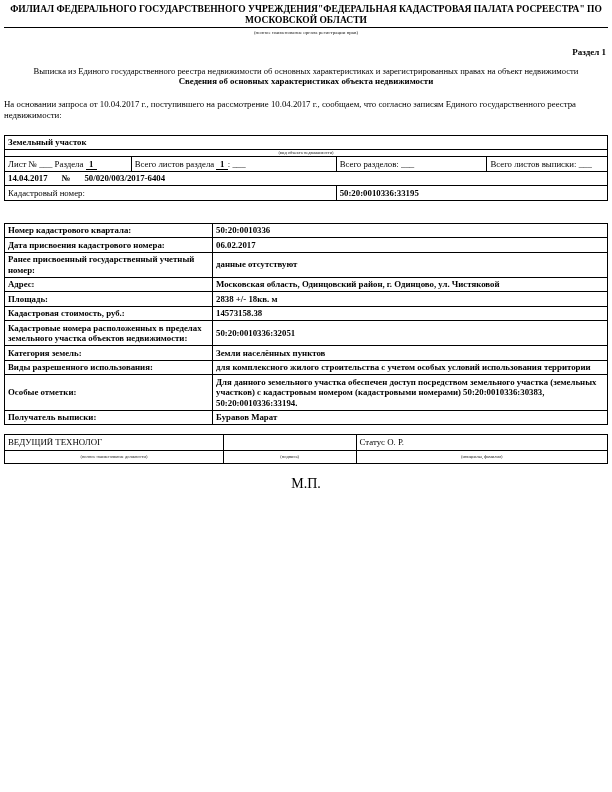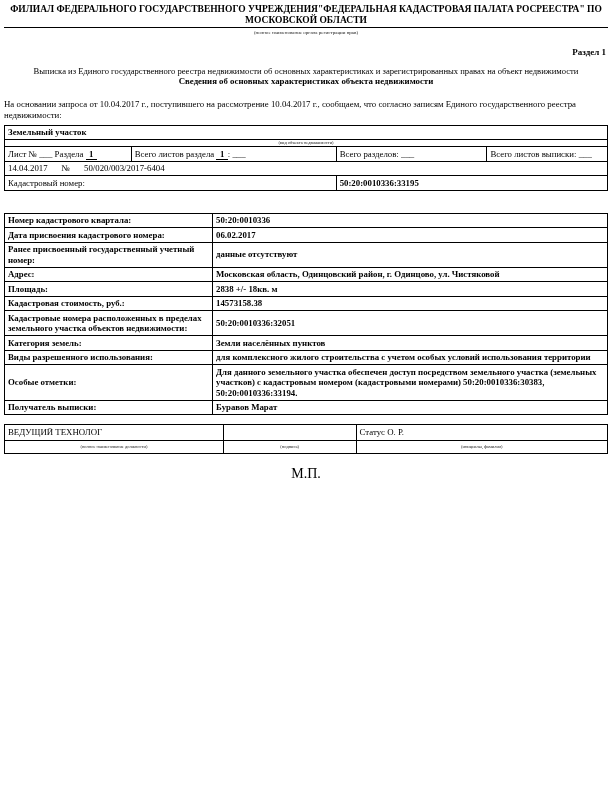--- a/index.html
+++ b/index.html
@@ -53,35 +53,35 @@
 
   table { width: 100%; border-collapse: collapse; table-layout: fixed; }
   td {
     border: 1px solid #000;
     font-size: 8.8px;
     line-height: 10.5px;
     padding: 1.5px 3px;
     vertical-align: middle;
     overflow: hidden;
   }
-  .head-table { margin-top: 4px; }
+  .head-table { margin-top: 14px; }
   .head-table td.obj-type { font-weight: bold; }
   td.tiny-caption {
     font-size: 4.5px;
     line-height: 6px;
     color: #222;
     text-align: center;
     padding: 0 2px;
   }
   .num-blank {
     font-weight: bold;
     border-bottom: 1px solid #000;
     padding: 0 3.5px;
   }
-  .date-row td { font-weight: normal; }
+  .date-row td { font-weight: bold; }
   .date-row .gap { display: inline-block; width: 14px; }
   .cad-value { font-weight: bold; }
 
   .main-table { margin-top: 22px; font-weight: bold; }
   .main-table td.lbl {}
   .main-table td.val {}
 
   .sig-table { margin-top: 9px; padding-left: 8px; }
   .sig-table td { height: 12px; }
 

